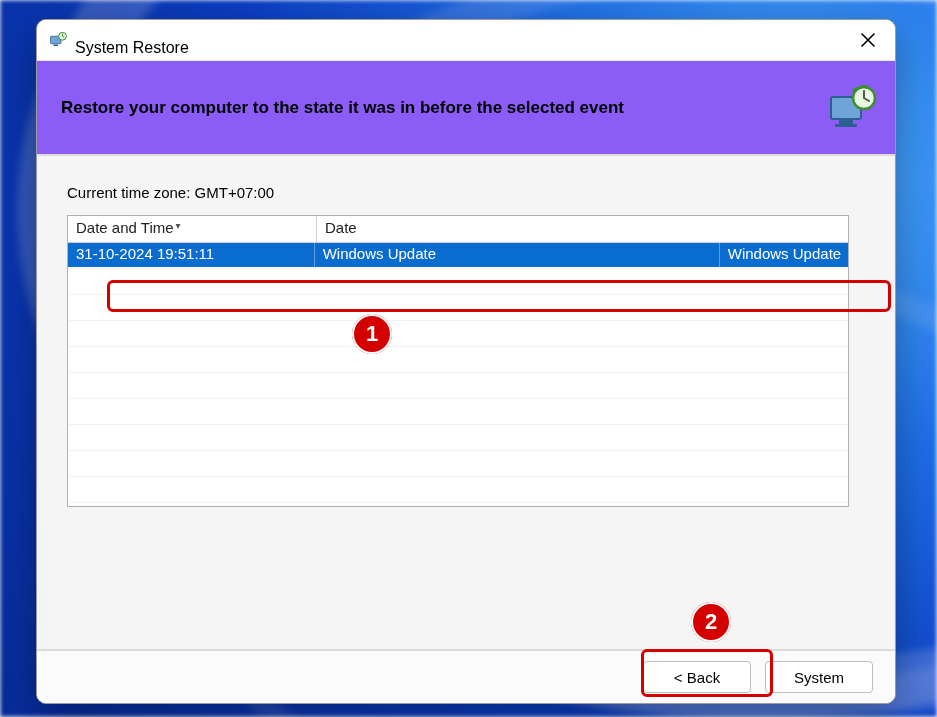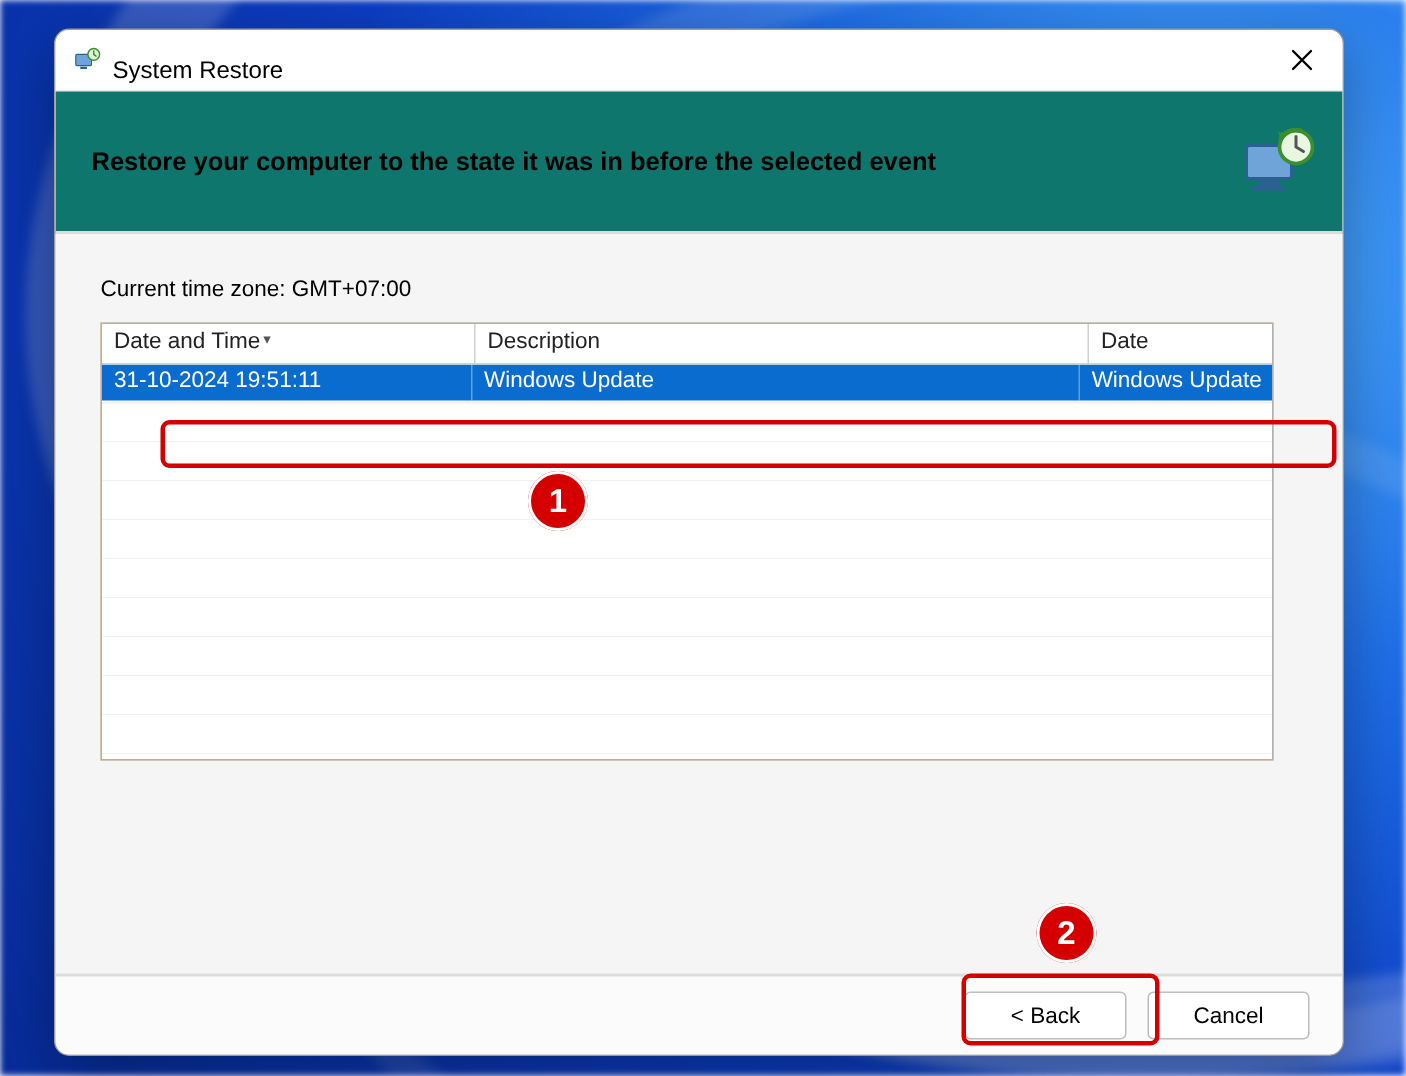--- a/index.html
+++ b/index.html
@@ -75,21 +75,21 @@
   }
   .titlebar .close-btn svg { width: 14px; height: 14px; }
 
   
   .header-strip {
     height: 93px;
     display: flex;
     align-items: center;
     padding: 0 18px 0 24px;
     border-bottom: 2px solid #dcdcdc;
-    background: #0f766e;
+    background: #8b5cf6;
   }
   .header-strip .heading {
     flex: 1 1 auto;
     font-weight: 700;
     font-size: 17px;
     padding-right: 12px;
   }
   .header-strip .restore-icon {
     flex: 0 0 auto;
     width: 50px; height: 46px;
@@ -284,42 +284,39 @@
   <div class="body-area">
 
     <div class="tz-line">Current time zone: GMT+07:00</div>
 
     <div class="rp-table">
       <div class="rp-header-row">
         <div class="rp-header-cell col-date">
           <span>Date and Time</span>
           <span class="sort-caret">▾</span>
         </div>
-        <div class="rp-header-cell col-desc">
-          <span>Description</span>
-        </div>
         <div class="rp-header-cell col-type">
           <span>Date</span>
         </div>
       </div>
       <div class="rp-body">
         <div class="rp-row selected">
           <div class="rp-cell col-date">31-10-2024 19:51:11</div>
           <div class="rp-cell col-desc">Windows Update</div>
           <div class="rp-cell col-type">Windows Update</div>
         </div>
       </div>
     </div>
 
 
   </div>
 
   <div class="footer-bar">
     <button class="btn">&lt; Back</button>
-    <button class="btn">Cancel</button>
+    <button class="btn">System</button>
   </div>
 
 </div>
 
 <div class="annot annot-box" style="left:107px; top:280px; width:778px; height:26px;"></div>
 <div class="annot annot-badge" style="left:352px; top:314px;">
   <span>1</span>
 </div>
 <div class="annot annot-box" style="left:641px; top:649px; width:126px; height:42px;"></div>
 <div class="annot annot-badge" style="left:691px; top:602px;">

